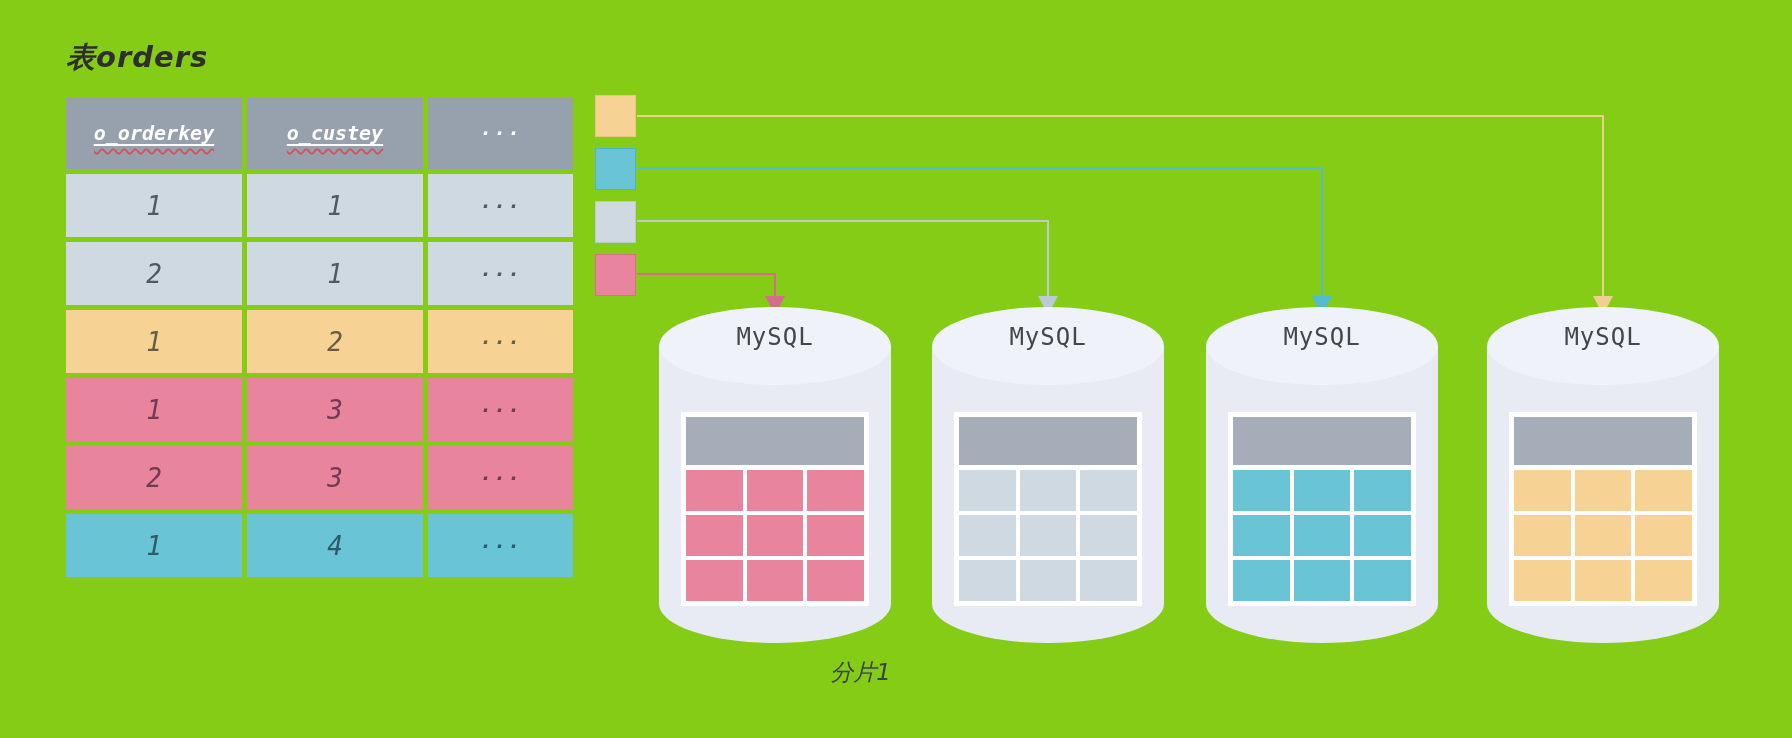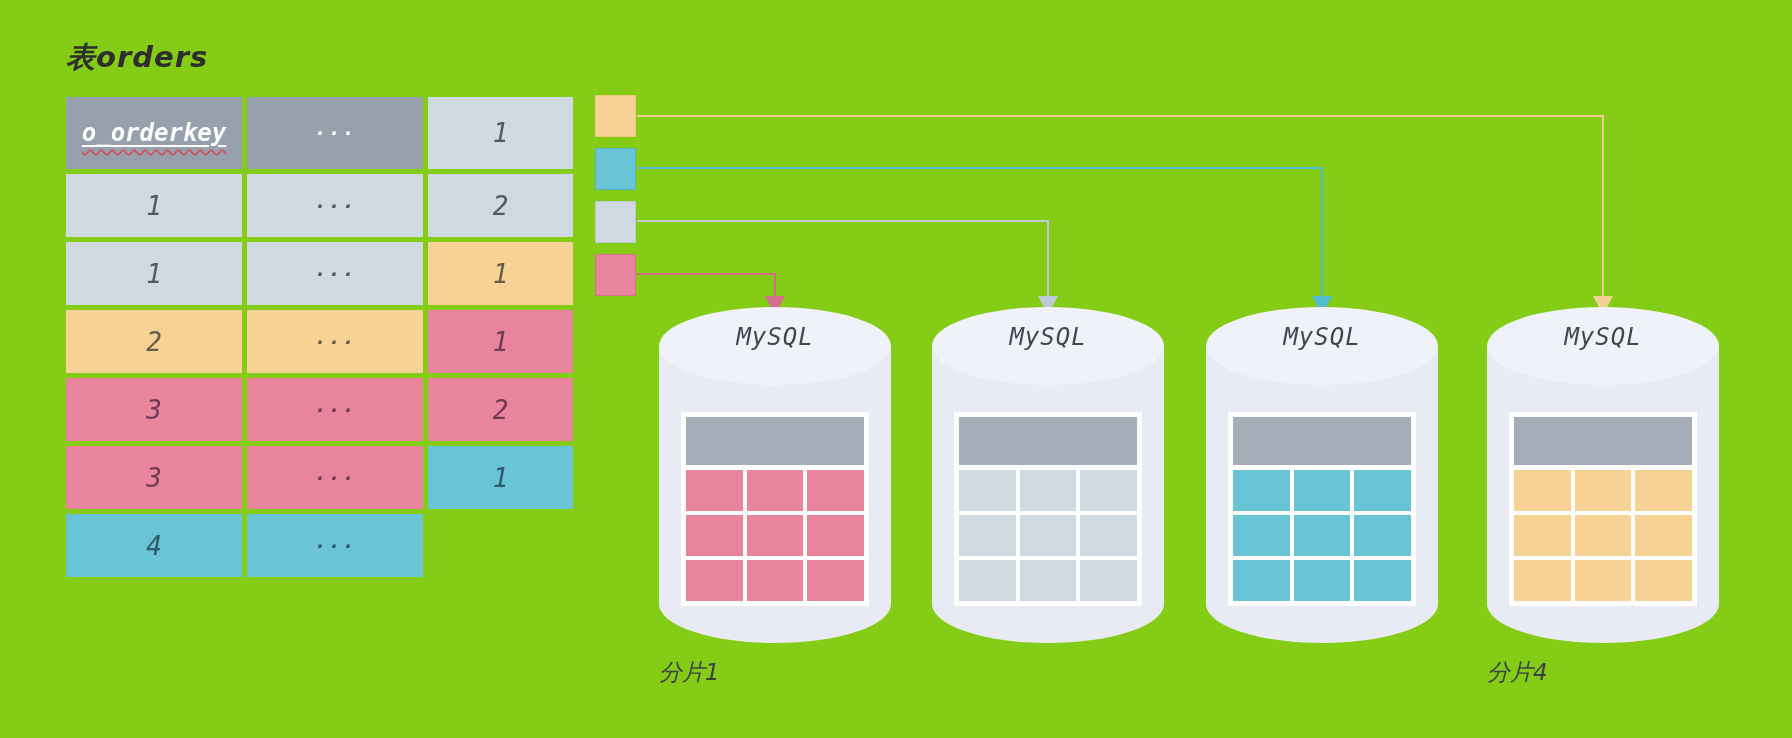--- a/index.html
+++ b/index.html
@@ -18,21 +18,21 @@
     position:absolute;left:66px;top:97px;
     display:grid;grid-template-columns:176px 176px 145px;
     grid-template-rows:72px repeat(6,63px);gap:5px;
   }
   .orders-table > div{
     display:flex;align-items:center;justify-content:center;
     font-style:italic;
   }
   .hcell{
     background:var(--header_gray);color:#ffffff;
-    font-size:24px;font-weight:bold;
+    font-size:20px;font-weight:bold;
     font-family:"DejaVu Sans Mono","DejaVu Sans",monospace;
   }
   .squig{
     text-decoration:underline wavy #cc5560;
     text-decoration-thickness:1.5px;text-underline-offset:8px;
   }
   .wline{
     text-decoration:underline solid #ffffff;
     text-decoration-thickness:2px;text-underline-offset:4px;
   }
@@ -58,49 +58,52 @@
   .ln-cyan  {stroke:var(--cyan_line);}   .ah-cyan  {fill:var(--cyan_line);}
   .ln-blue  {stroke:var(--blue_line);}   .ah-blue  {fill:var(--blue_line);}
   .ln-pink  {stroke:var(--pink_line);}   .ah-pink  {fill:var(--pink_line);}
   
   .shard{position:absolute;top:307px;width:232px;height:336px;}
   .cyl-body{position:absolute;left:0;right:0;top:39px;bottom:39px;background:var(--cylinder_body);}
   .cyl-bottom{position:absolute;left:0;right:0;bottom:0;height:78px;border-radius:50%;background:var(--cylinder_body);}
   .cyl-top{position:absolute;left:0;right:0;top:0;height:78px;border-radius:50%;background:var(--cylinder_top);}
   .db-name{
     position:absolute;top:16px;left:0;right:0;z-index:2;text-align:center;
-    font-style:italic;font-size:24px;color:#43474d;letter-spacing:1px;
+    font-size:24px;color:#43474d;letter-spacing:1px;
     font-family:"DejaVu Sans Mono","DejaVu Sans",monospace;
   }
   .mini{
     position:absolute;left:22px;top:105px;width:188px;box-sizing:border-box;
     background:#ffffff;padding:5px;z-index:2;
   }
   .mini-header{height:48px;background:var(--mini_header_gray);margin-bottom:5px;}
   .mini-grid{display:grid;grid-template-columns:repeat(3,1fr);gap:4px;}
   .mini-cell{height:41px;}
   .c-pink   .mini-cell{background:var(--pink);}
   .c-blue   .mini-cell{background:var(--blue);}
   .c-cyan   .mini-cell{background:var(--cyan);}
   .c-yellow .mini-cell{background:var(--yellow);}
   .shard-label{
-    position:absolute;top:350px;left:0;right:0;text-align:left;
+    position:absolute;top:350px;left:0;right:0;text-align:right;
     font-style:italic;font-size:23px;color:#3c4147;
   }
 </style>
 </head>
 <body>
 
 <div class="canvas">
 
   <div class="title">表orders</div>
 
   <div class="orders-table">
     <div class="hcell">
         <span class="squig"><span class="wline">o_orderkey</span></span>
+      </div>
+    <div class="hcell">
+        <span class="squig"><span class="wline">o_custey</span></span>
       </div>
     <div class="hcell dots">···</div>
 
     <div class="cell g-blue">1</div>
     <div class="cell g-blue">1</div>
     <div class="cell g-blue dots">···</div>
 
     <div class="cell g-blue">2</div>
     <div class="cell g-blue">1</div>
     <div class="cell g-blue dots">···</div>
@@ -214,16 +217,15 @@
           <div class="mini-cell"></div>
           <div class="mini-cell"></div>
         <div class="mini-cell"></div>
           <div class="mini-cell"></div>
           <div class="mini-cell"></div>
         <div class="mini-cell"></div>
           <div class="mini-cell"></div>
           <div class="mini-cell"></div>
       </div>
     </div>
-    <div class="shard-label">分片4</div>
   </div>
 
 </div>
 
 </body></html>

